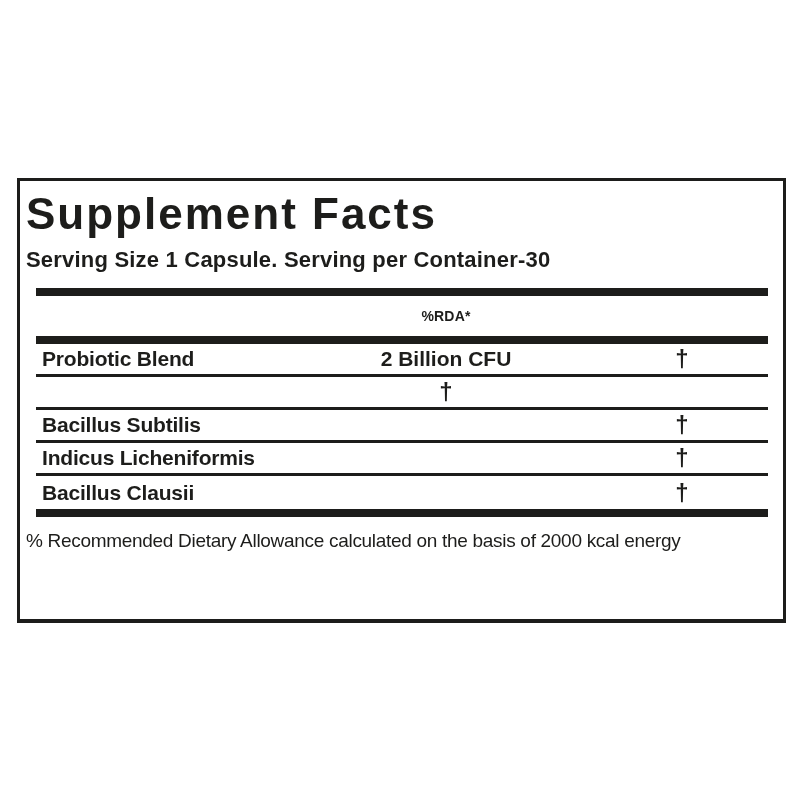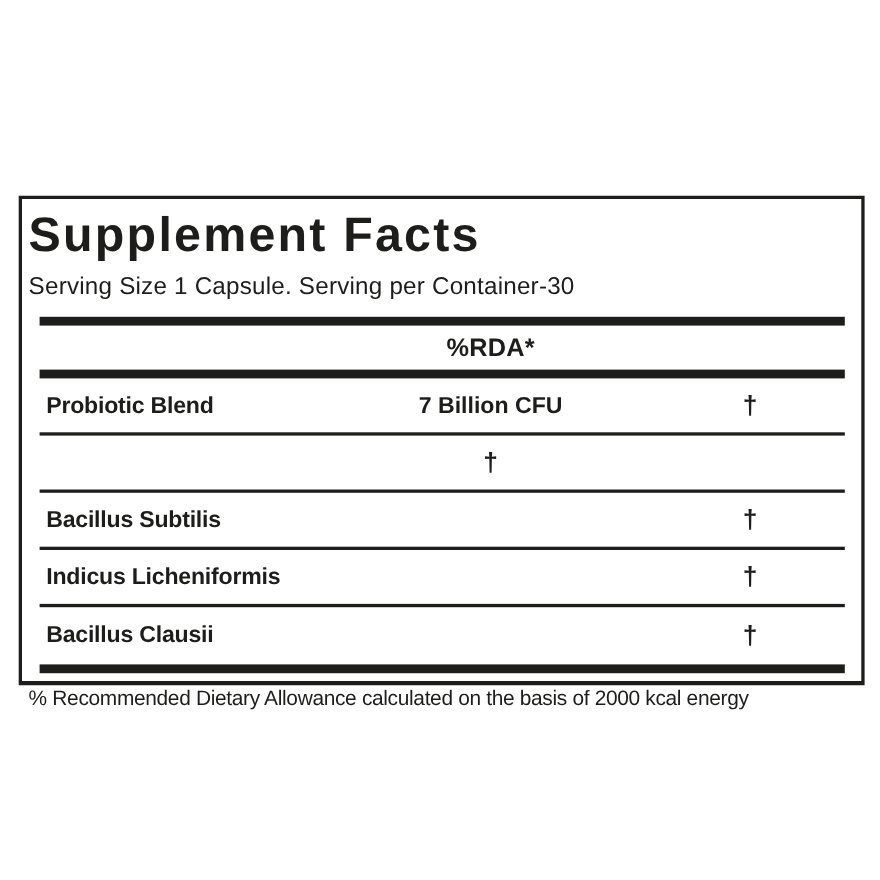--- a/index.html
+++ b/index.html
@@ -37,21 +37,21 @@
     margin: 11px 0 0 6px;
     font-size: 44px;
     font-weight: bold;
     letter-spacing: 2px;
     line-height: 44px;
     white-space: nowrap;
   }
   .serving {
     margin: 11px 0 0 6px;
     font-size: 22px;
-    font-weight: normal;
+    font-weight: bold;
     letter-spacing: 0.2px;
     line-height: 26px;
     white-space: nowrap;
   }
   .bar {
     height: 8px;
     background: #1d1d1b;
   }
   .bar-top { margin-top: 15px; }
   .bar-mid { margin-top: 0; }
@@ -66,26 +66,26 @@
     height: 40px;
   }
   .header-amount {
     text-align: center;
     font-size: 21px;
     font-weight: bold;
     letter-spacing: 0.2px;
   }
   .header-rda {
     text-align: center;
-    font-size: 23px;
+    font-size: 14px;
     font-weight: bold;
     letter-spacing: 0.2px;
   }
   .data-row {
-    height: 52px;
+    height: 33px;
     border-bottom: 3px solid #1d1d1b;
   }
   .data-row.last {
     border-bottom: none;
     gap: 44px;
   }
   .cell-name {
     padding-left: 6px;
     font-size: 21px;
     font-weight: bold;
@@ -126,21 +126,21 @@
 
       <div class="grid-row header-row">
         <div></div>
         <div class="header-rda">%RDA*</div>
       </div>
 
       <div class="bar bar-mid"></div>
 
       <div class="grid-row data-row">
         <div class="cell-name">Probiotic Blend</div>
-        <div class="cell-amount">7 Billion CFU</div>
+        <div class="cell-amount">2 Billion CFU</div>
         <div class="cell-rda">†</div>
       </div>
 
       <div class="grid-row data-row">
         <div class="cell-amount"></div>
         <div class="cell-rda">†</div>
       </div>
 
       <div class="grid-row data-row">
         <div class="cell-name">Bacillus Subtilis</div>

